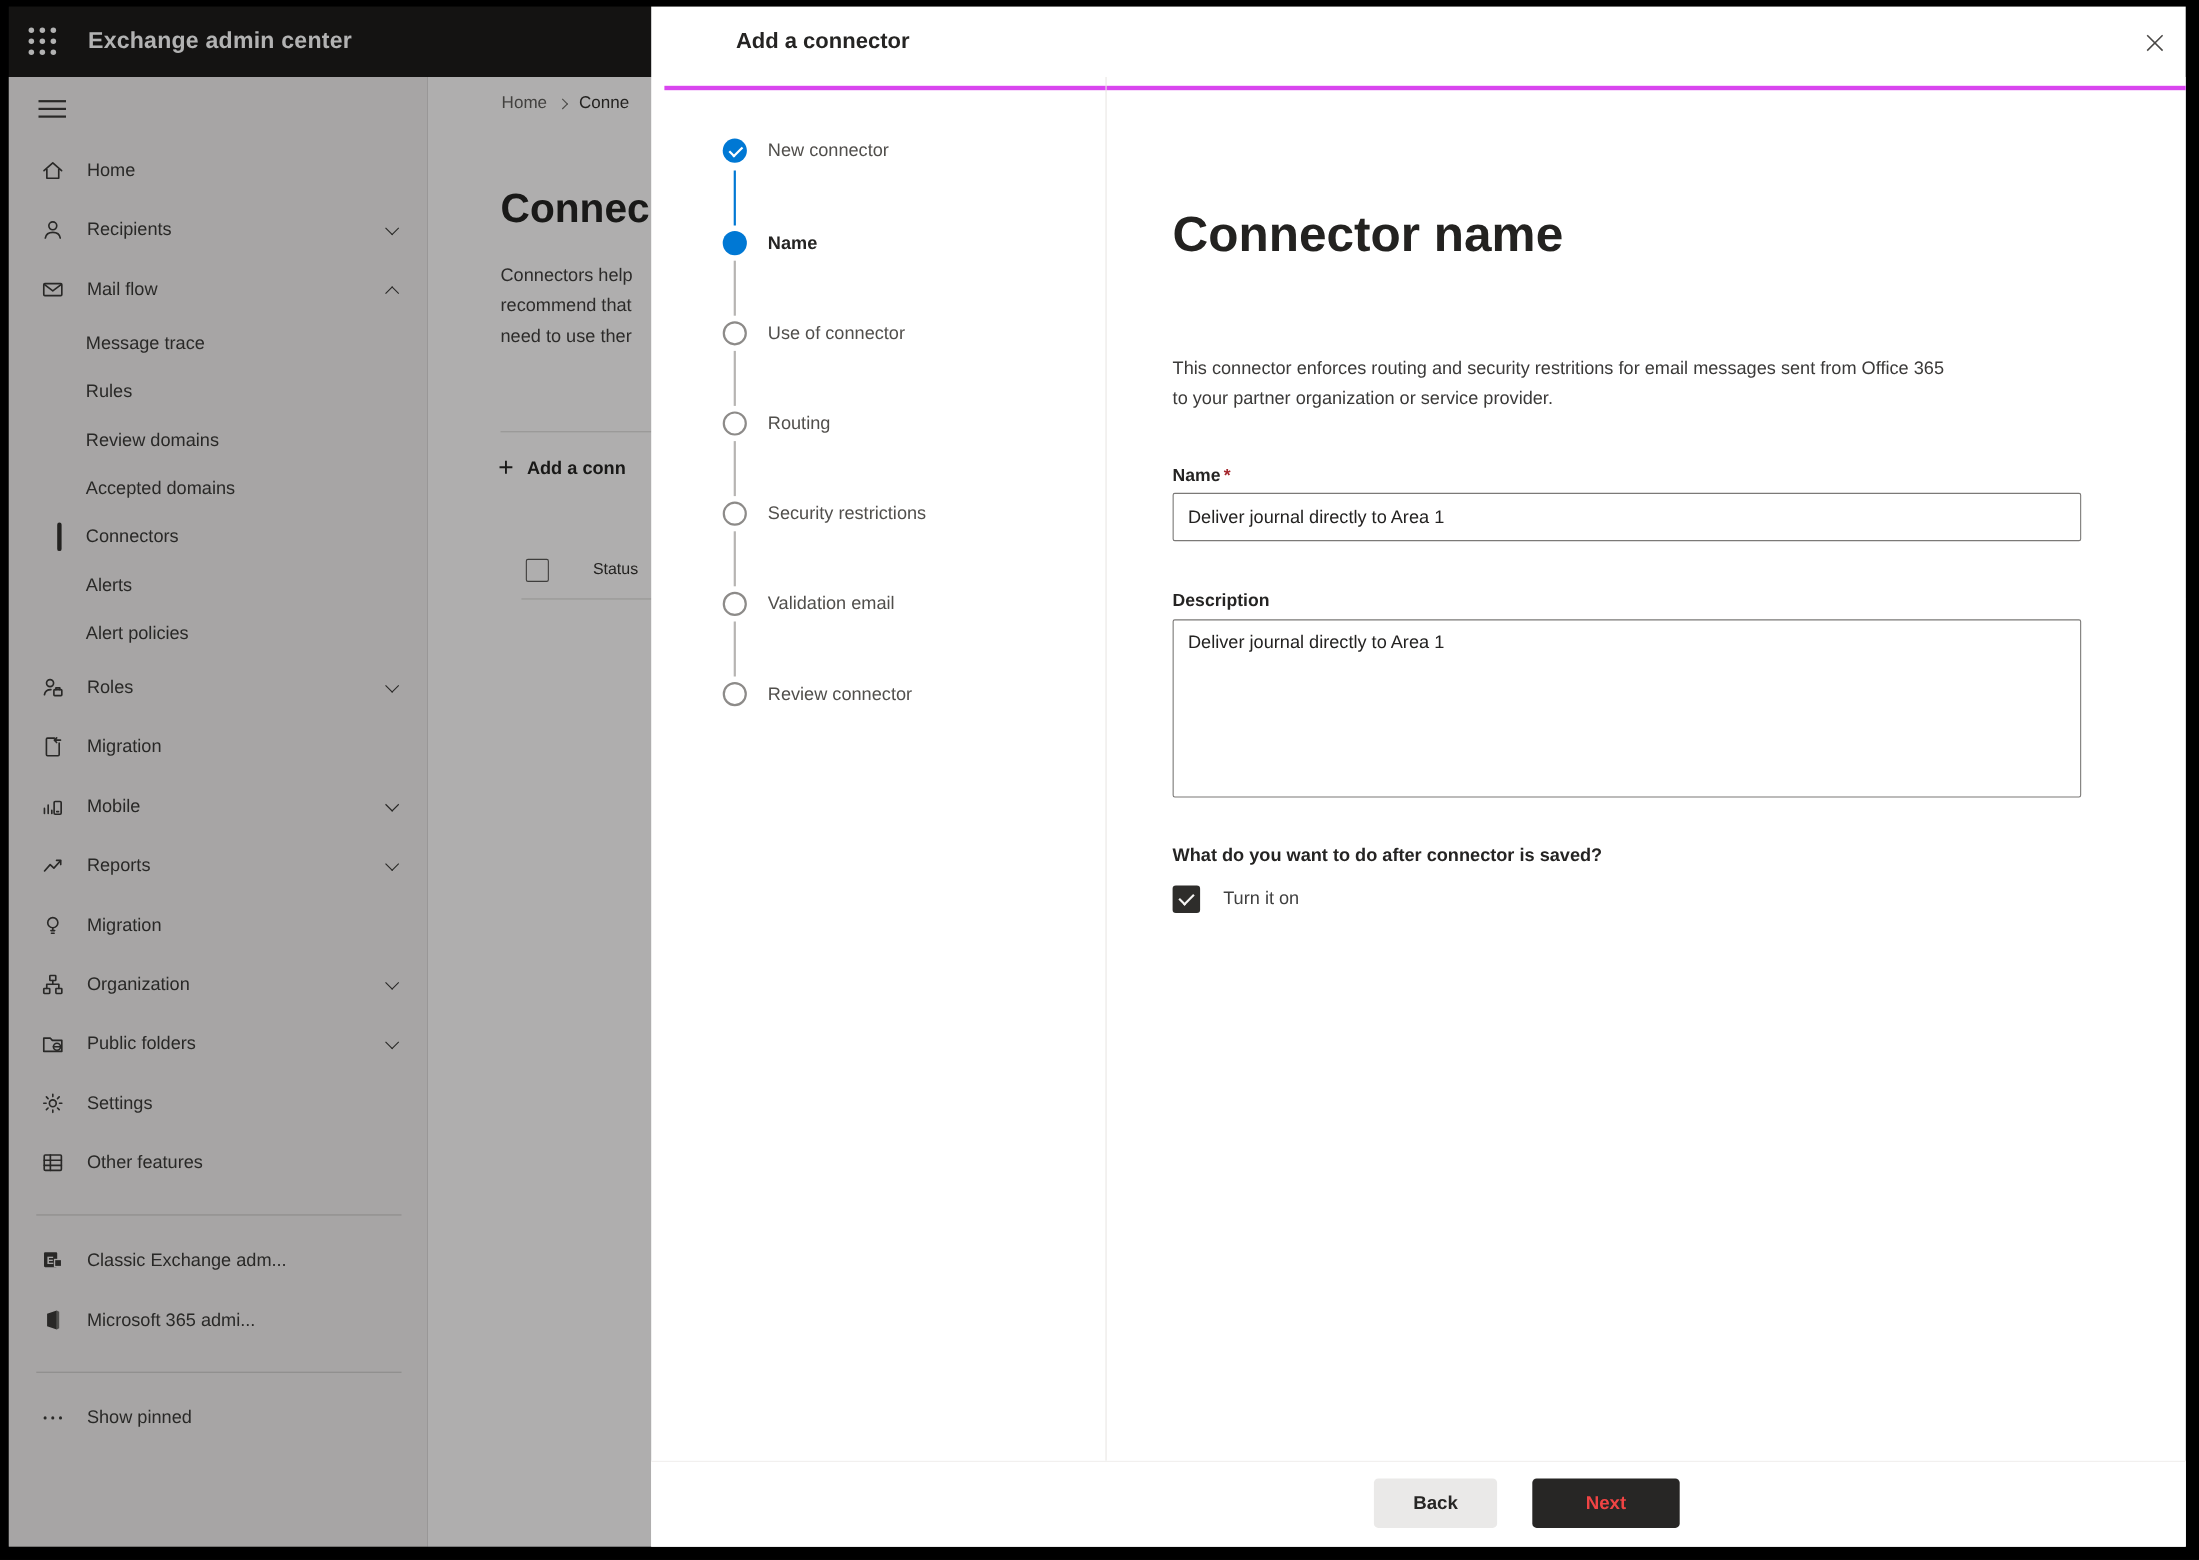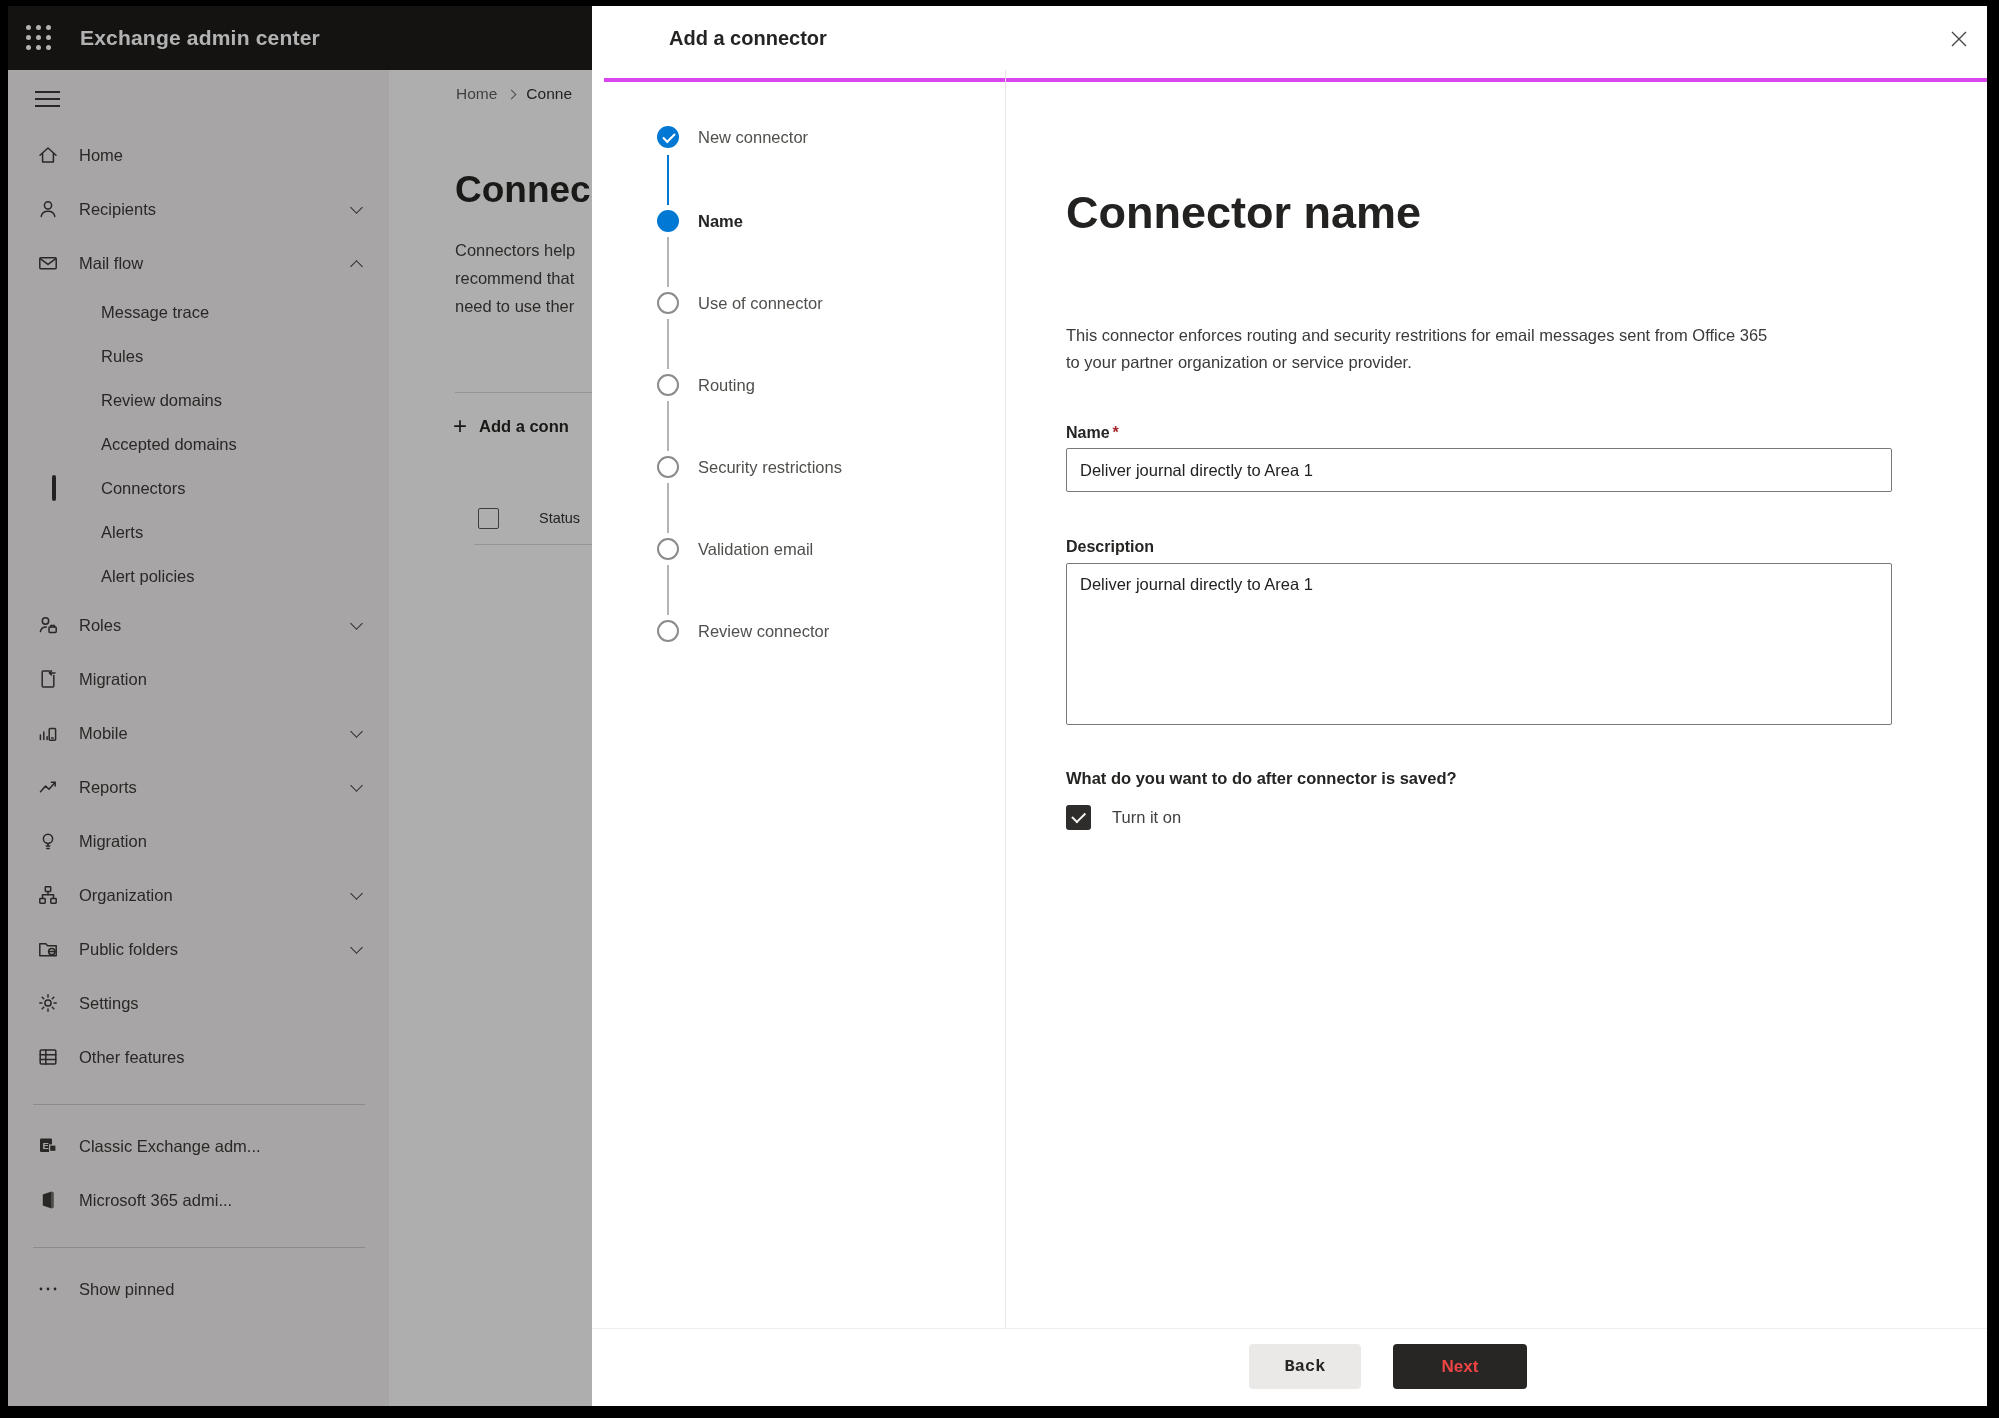--- a/index.html
+++ b/index.html
@@ -13,21 +13,21 @@
   .waffle i { width:5px; height:5px; border-radius:50%; background:#fff; }
   .topbar-title { color:#fff; font-size:21px; font-weight:700; margin-left:28px; letter-spacing:.2px; }
 
   
   .sidebar { position:absolute; left:8px; top:70px; width:381px; height:1336px; background:#efedec; color:#3b3a38; z-index:1; }
   .hamburger { position:absolute; left:27px; top:21px; width:25px; cursor:pointer; }
   .hamburger i { display:block; height:2px; background:#3b3a38; margin-bottom:5px; }
   .nav { position:absolute; left:0; top:58px; right:0; }
   .nav-item, .nav-sub { display:flex; align-items:center; font-size:16.5px; position:relative; cursor:pointer; }
   .nav-item { height:54px; padding-left:28px; }
-  .nav-sub  { height:44px; padding-left:93px; }
+  .nav-sub  { height:44px; padding-left:70px; }
   .nav-item .ico { width:24px; height:24px; margin-right:19px; flex:none; color:#3b3a38; }
   .nav-item .ico svg { width:24px; height:24px; display:block; }
   .nav-sub.selected::before { content:""; position:absolute; left:44px; top:9px; width:4px; height:26px; border-radius:2px; background:#33312f; }
   .chev { width:9px; height:9px; border-right:1.7px solid #3b3a38; border-bottom:1.7px solid #3b3a38; transform:rotate(45deg); margin-left:auto; margin-right:28px; margin-top:-4px; }
   .chev.up { transform:rotate(-135deg); margin-top:6px; }
   .sb-divider { height:1px; background:#c9c7c5; margin:20px 24px 14px 25px; }
 
   
   .main { position:absolute; left:389px; top:70px; width:1598px; height:1336px; background:#fbfaf9; color:#2f2e2d; z-index:1; }
   .breadcrumb { position:absolute; left:67px; top:15px; display:flex; align-items:center; gap:11px; font-size:15.5px; }
@@ -71,21 +71,21 @@
   .txt-input { position:absolute; left:474px; top:442px; width:826px; height:44px; border:1.5px solid #7b7977; border-radius:2px; background:#fff; font-family:"Liberation Sans",sans-serif; font-size:16.5px; color:#232221; padding:0 13px; outline:none; }
   .txt-area { position:absolute; left:474px; top:557px; width:826px; height:162px; border:1.5px solid #7b7977; border-radius:2px; background:#fff; font-family:"Liberation Sans",sans-serif; font-size:16.5px; color:#232221; padding:11px 13px; resize:none; outline:none; }
   .question { position:absolute; left:474px; top:763px; font-size:16.5px; font-weight:700; color:#252423; }
   .check-row { position:absolute; left:474px; top:799px; display:flex; align-items:center; gap:21px; }
   .cbx { width:25px; height:25px; background:#2e2d2b; border-radius:3px; position:relative; flex:none; cursor:pointer; }
   .cbx::after { content:""; position:absolute; left:5.5px; top:6.5px; width:11px; height:5.5px; border-left:2px solid #f5f4f3; border-bottom:2px solid #f5f4f3; transform:rotate(-45deg); }
   .check-label { font-size:16.5px; color:#404040; }
 
   .dlg-footer { position:absolute; left:0; right:0; top:1322px; bottom:0; background:#fff; border-top:1px solid #f1efee; }
   .btn { position:absolute; top:15px; height:45px; border:none; border-radius:4px; font-family:"Liberation Sans",sans-serif; font-size:17px; font-weight:600; cursor:pointer; }
-  .btn-back { left:657px; width:112px; background:#eae9e8; color:#272625;font-family:Liberation Mono, monospace; }
+  .btn-back { left:657px; width:112px; background:#eae9e8; color:#272625; }
   .btn-next { left:777px; width:134px; background:#272625; color:#ef4444;margin-left:24px; }
 </style>
 </head>
 <body>
 
 <div class="stage">
 
   <div class="topbar">
     <div class="waffle">
       <i></i>

